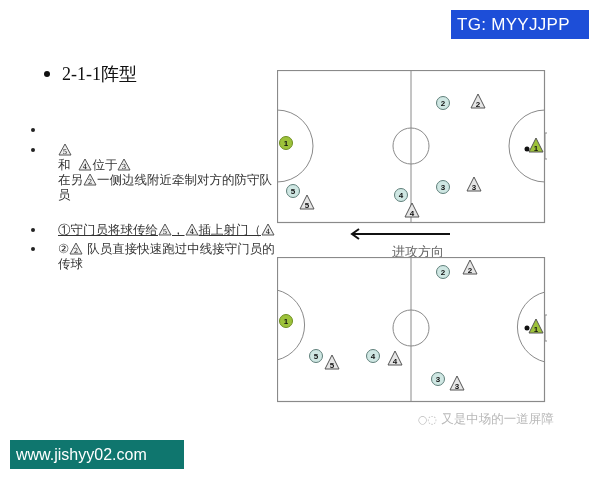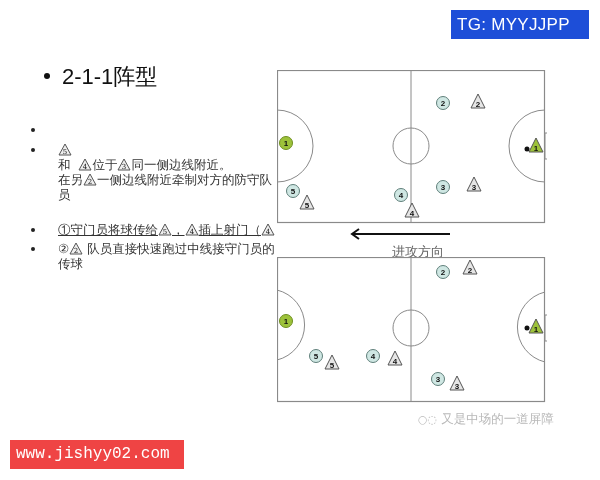--- a/index.html
+++ b/index.html
@@ -1,24 +1,24 @@
 <!DOCTYPE html>
 <html><head>
 <meta charset="utf-8">
 <style>
   html, body { margin:0; padding:0; }
   body { width:600px; height:480px; background:#ffffff; position:relative; overflow:hidden;
          font-family:"DejaVu Serif", serif; color:#222; }
   .tg-badge { position:absolute; left:451px; top:10px; width:138px; height:29px; background:#1d4ed8;
               color:#fff; font-family:"Liberation Sans", sans-serif; font-size:17px; line-height:29px;
               padding-left:6px; box-sizing:border-box; letter-spacing:0.3px; }
-  .url-badge { position:absolute; left:10px; top:440px; width:174px; height:29px; background:#ef4444;
-               color:#fff; font-family:Liberation Mono, monospace; font-size:16px; line-height:29px;
+  .url-badge { position:absolute; left:10px; top:440px; width:174px; height:29px; background:#0f766e;
+               color:#fff; font-family:Liberation Sans, sans-serif; font-size:16px; line-height:29px;
                padding-left:6px; box-sizing:border-box; }
-  .title { position:absolute; left:44px; top:62px; font-family:Liberation Sans, sans-serif; font-size:22px; color:#111; }
+  .title { position:absolute; left:44px; top:62px; font-family:Liberation Serif, serif; font-size:18px; color:#111; }
   .title .dot { display:inline-block; width:6px; height:6px; background:#111; border-radius:50%;
                 margin-right:12px; vertical-align:middle; position:relative; top:-2px; }
   .bullets { position:absolute; left:30px; top:122px; width:250px; font-size:12.5px; line-height:15px; color:#333; }
   .bullet { position:relative; padding-left:28px; margin-bottom:20px; }
   .bullet .bdot { position:absolute; left:1px; top:6px; width:4px; height:4px; background:#222; border-radius:50%; }
   .bullet.tight { margin-bottom:4px;text-decoration:underline; }
   .tri-inline { display:inline-block; width:14px; height:13px; position:relative; vertical-align:-2px; }
   .tri-inline svg { position:absolute; left:0; top:0; }
   .field { position:absolute; }
   .arrow-wrap { position:absolute; left:345px; top:226px; width:110px; height:30px; }
@@ -44,21 +44,21 @@
           <polygon points="7,1 13,12 1,12" fill="#eee" stroke="#555" stroke-width="1"></polygon>
           <text x="7" y="11" font-size="7" text-anchor="middle" fill="#111">5</text>
         </svg></span><br>
     <span>和</span>&nbsp;
     <span class="tri-inline"><svg width="14" height="13" viewBox="0 0 14 13">
           <polygon points="7,1 13,12 1,12" fill="#eee" stroke="#555" stroke-width="1"></polygon>
           <text x="7" y="11" font-size="7" text-anchor="middle" fill="#111">4</text>
         </svg></span><span>位于</span><span class="tri-inline"><svg width="14" height="13" viewBox="0 0 14 13">
           <polygon points="7,1 13,12 1,12" fill="#eee" stroke="#555" stroke-width="1"></polygon>
           <text x="7" y="11" font-size="7" text-anchor="middle" fill="#111">3</text>
-        </svg></span><span>同一侧边线附近。</span><br>
+        </svg></span><br>
     <span>在另</span><span class="tri-inline"><svg width="14" height="13" viewBox="0 0 14 13">
           <polygon points="7,1 13,12 1,12" fill="#eee" stroke="#555" stroke-width="1"></polygon>
           <text x="7" y="11" font-size="7" text-anchor="middle" fill="#111">2</text>
         </svg></span><span>一侧边线附近牵制对方的防守队员</span>
   </div>
 
   <div class="bullet tight">
     <span class="bdot"></span>
     <span>①守门员将球传给</span><span class="tri-inline"><svg width="14" height="13" viewBox="0 0 14 13">
           <polygon points="7,1 13,12 1,12" fill="#eee" stroke="#555" stroke-width="1"></polygon>

